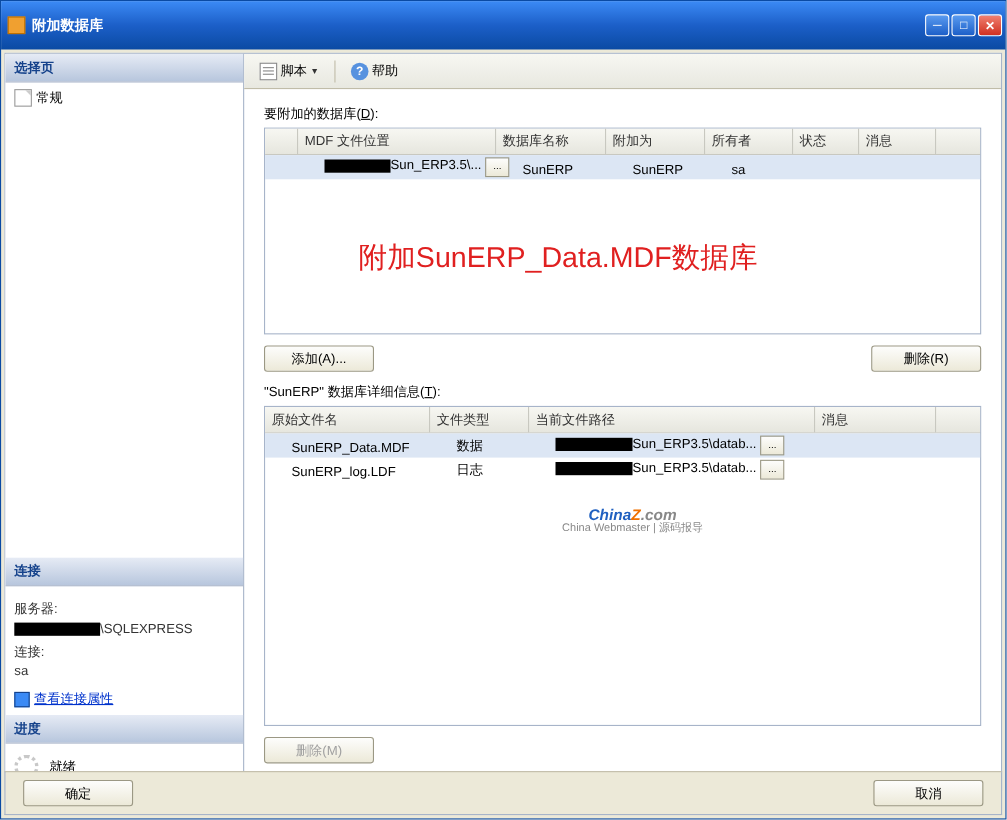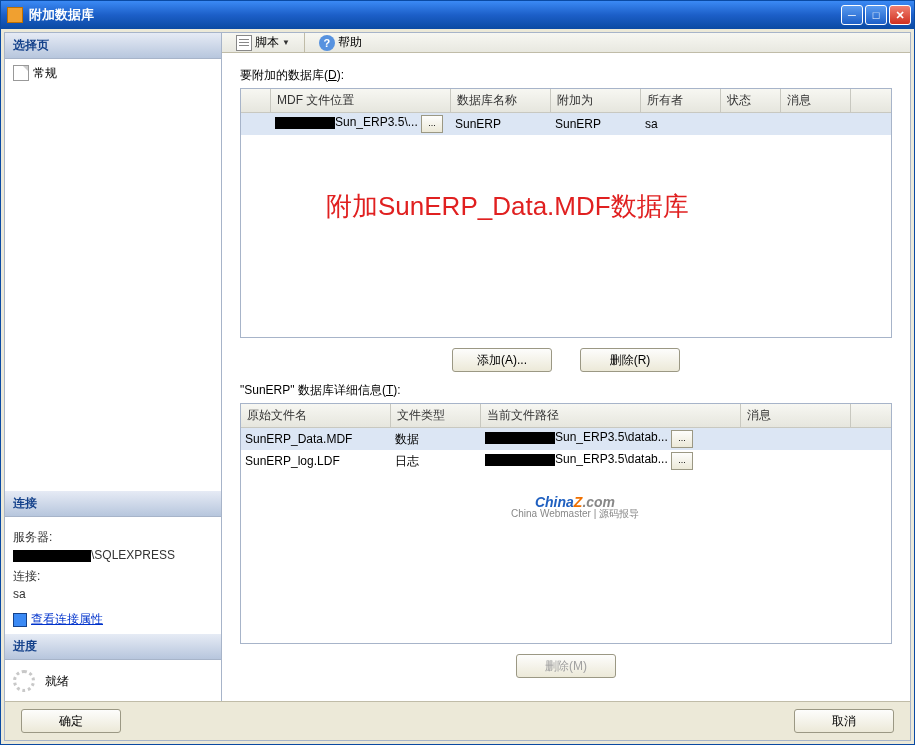--- a/index.html
+++ b/index.html
@@ -1,19 +1,19 @@
 <!DOCTYPE html>
 <html><head>
 <meta charset="utf-8">
 <style>
 * { box-sizing: border-box; margin: 0; padding: 0; }
 body { font-family: "Microsoft YaHei", "SimSun", Tahoma, sans-serif; font-size: 12px; background: #fff; }
 .window { width: 915px; height: 745px; border: 1px solid #0a4aa3; background: #ece9d8; position: relative; }
 
-.titlebar { height: 28px; background: linear-gradient(to bottom, #3b8af5 0%, #1c5fc8 50%, #0a4aa3 100%); display: flex; align-items: center; padding: 0 3px 0 6px; }
+.titlebar { height: 44px; background: linear-gradient(to bottom, #3b8af5 0%, #1c5fc8 50%, #0a4aa3 100%); display: flex; align-items: center; padding: 0 3px 0 6px; }
 .titlebar-icon { width: 16px; height: 16px; background: #f0a030; border: 1px solid #c07000; margin-right: 6px; }
 .titlebar-text { color: #fff; font-weight: bold; font-size: 13px; flex: 1; }
 .titlebar-buttons { display: flex; gap: 2px; }
 .titlebar-btn { width: 22px; height: 20px; border: 1px solid #fff; border-radius: 3px; display: flex; align-items: center; justify-content: center; font-family: Arial; font-size: 11px; font-weight: bold; color: #fff; cursor: pointer; }
 .tb-min, .tb-max { background: linear-gradient(to bottom, #5a9bf0, #1c5fc8); }
 .tb-close { background: linear-gradient(to bottom, #f08070, #d03020); }
 
 .window-body { display: flex; height: calc(100% - 28px - 44px); background: #fff; border: 1px solid #a7b4c9; margin: 3px; }
 
 .sidebar { width: 217px; background: #fff; border-right: 1px solid #a7b4c9; display: flex; flex-direction: column; }
@@ -27,47 +27,47 @@
 .conn-label { margin-top: 6px; }
 .conn-value { margin-top: 2px; }
 .redacted { display: inline-block; background: #000; height: 12px; vertical-align: middle; }
 .conn-link { display: flex; align-items: center; gap: 4px; margin-top: 10px; }
 .conn-link a { color: #0033cc; text-decoration: underline; cursor: pointer; }
 .link-icon { width: 14px; height: 14px; background: #3b8af5; border: 1px solid #15428b; }
 .progress-block { padding: 10px 8px; display: flex; align-items: center; gap: 10px; }
 .spinner { width: 22px; height: 22px; border: 3px dotted #c8c8c8; border-radius: 50%; }
 
 .main { flex: 1; display: flex; flex-direction: column; }
-.toolbar { height: 20px; background: linear-gradient(to bottom, #f7f7f2, #e8e8e0); border-bottom: 1px solid #c0bca8; display: flex; align-items: center; padding: 0 8px; gap: 6px; }
+.toolbar { height: 32px; background: linear-gradient(to bottom, #f7f7f2, #e8e8e0); border-bottom: 1px solid #c0bca8; display: flex; align-items: center; padding: 0 8px; gap: 6px; }
 .tool-btn { display: flex; align-items: center; gap: 3px; padding: 2px 6px; cursor: pointer; }
 .tool-icon { width: 16px; height: 16px; }
 .script-icon { background: #fff; border: 1px solid #888; position: relative; }
 .script-icon::after { content: ""; position: absolute; left: 2px; top: 3px; right: 2px; height: 1px; background: #888; box-shadow: 0 3px 0 #888, 0 6px 0 #888; }
 .dropdown-arrow { font-size: 8px; color: #333; }
 .help-icon { background: #5792df; color: #fff; border-radius: 50%; text-align: center; line-height: 16px; font-weight: bold; font-size: 11px; }
 .tool-sep { width: 1px; height: 20px; background: #c0bca8; margin: 0 2px; }
 
 .content { flex: 1; padding: 14px 18px; overflow: hidden; display: flex; flex-direction: column; }
 .section-label { margin-bottom: 4px; }
 .section-label .u { text-decoration: underline; }
 
 .grid { border: 1px solid #a7b4c9; background: #fff; }
 .grid-head { display: flex; background: linear-gradient(to bottom, #f7f7f2, #e6e6de); border-bottom: 1px solid #c8c8c0; }
 .gh { border-right: 1px solid #c8c8c0; padding: 3px 6px; color: #333; }
-.grid-row { display: flex; align-items: center; }
+.grid-row { display: flex; align-items: flex-end; padding-left: 20px; }
 .grid-row.selected { background: #dce6f4; }
 .gc { padding: 2px 4px; overflow: hidden; white-space: nowrap; }
 
-.grid1 { height: 250px; position: relative; }
+.grid1 { height: 188px; position: relative; }
 .g1-c0 { width: 30px; } .g1-c1 { width: 180px; } .g1-c2 { width: 100px; }
 .g1-c3 { width: 90px; } .g1-c4 { width: 80px; } .g1-c5 { width: 60px; } .g1-c6 { width: 70px; }
 
 .overlay-text { position: absolute; left: 85px; top: 100px; color: #e02020; font-size: 26px; font-family: "Microsoft YaHei", sans-serif; }
 
-.btn-row { display: flex; justify-content: center; gap: 28px; margin: 10px 0; }
+.btn-row { display: flex; justify-content: space-between; gap: 28px; margin: 10px 0; }
 .btn { min-width: 100px; height: 24px; background: linear-gradient(to bottom, #fdfdfc, #ece9d8); border: 1px solid #9b9884; border-radius: 3px; cursor: pointer; font-size: 12px; padding: 0 14px; }
 .btn:disabled, .btn.disabled { color: #a0a0a0; cursor: default; }
 
 .grid2 { flex: 1; position: relative; }
 .g2-c0 { width: 150px; } .g2-c1 { width: 90px; } .g2-c2 { width: 260px; } .g2-c3 { width: 110px; }
 
 .browse-btn { width: 22px; height: 18px; background: linear-gradient(to bottom, #fdfdfc, #ece9d8); border: 1px solid #9b9884; font-size: 9px; text-align: center; line-height: 14px; cursor: pointer; display: inline-block; }
 
 .watermark { position: absolute; left: 270px; top: 90px; text-align: center; font-family: Arial; pointer-events: none; }
 .wm-top { font-size: 14px; font-weight: bold; font-style: italic; }

